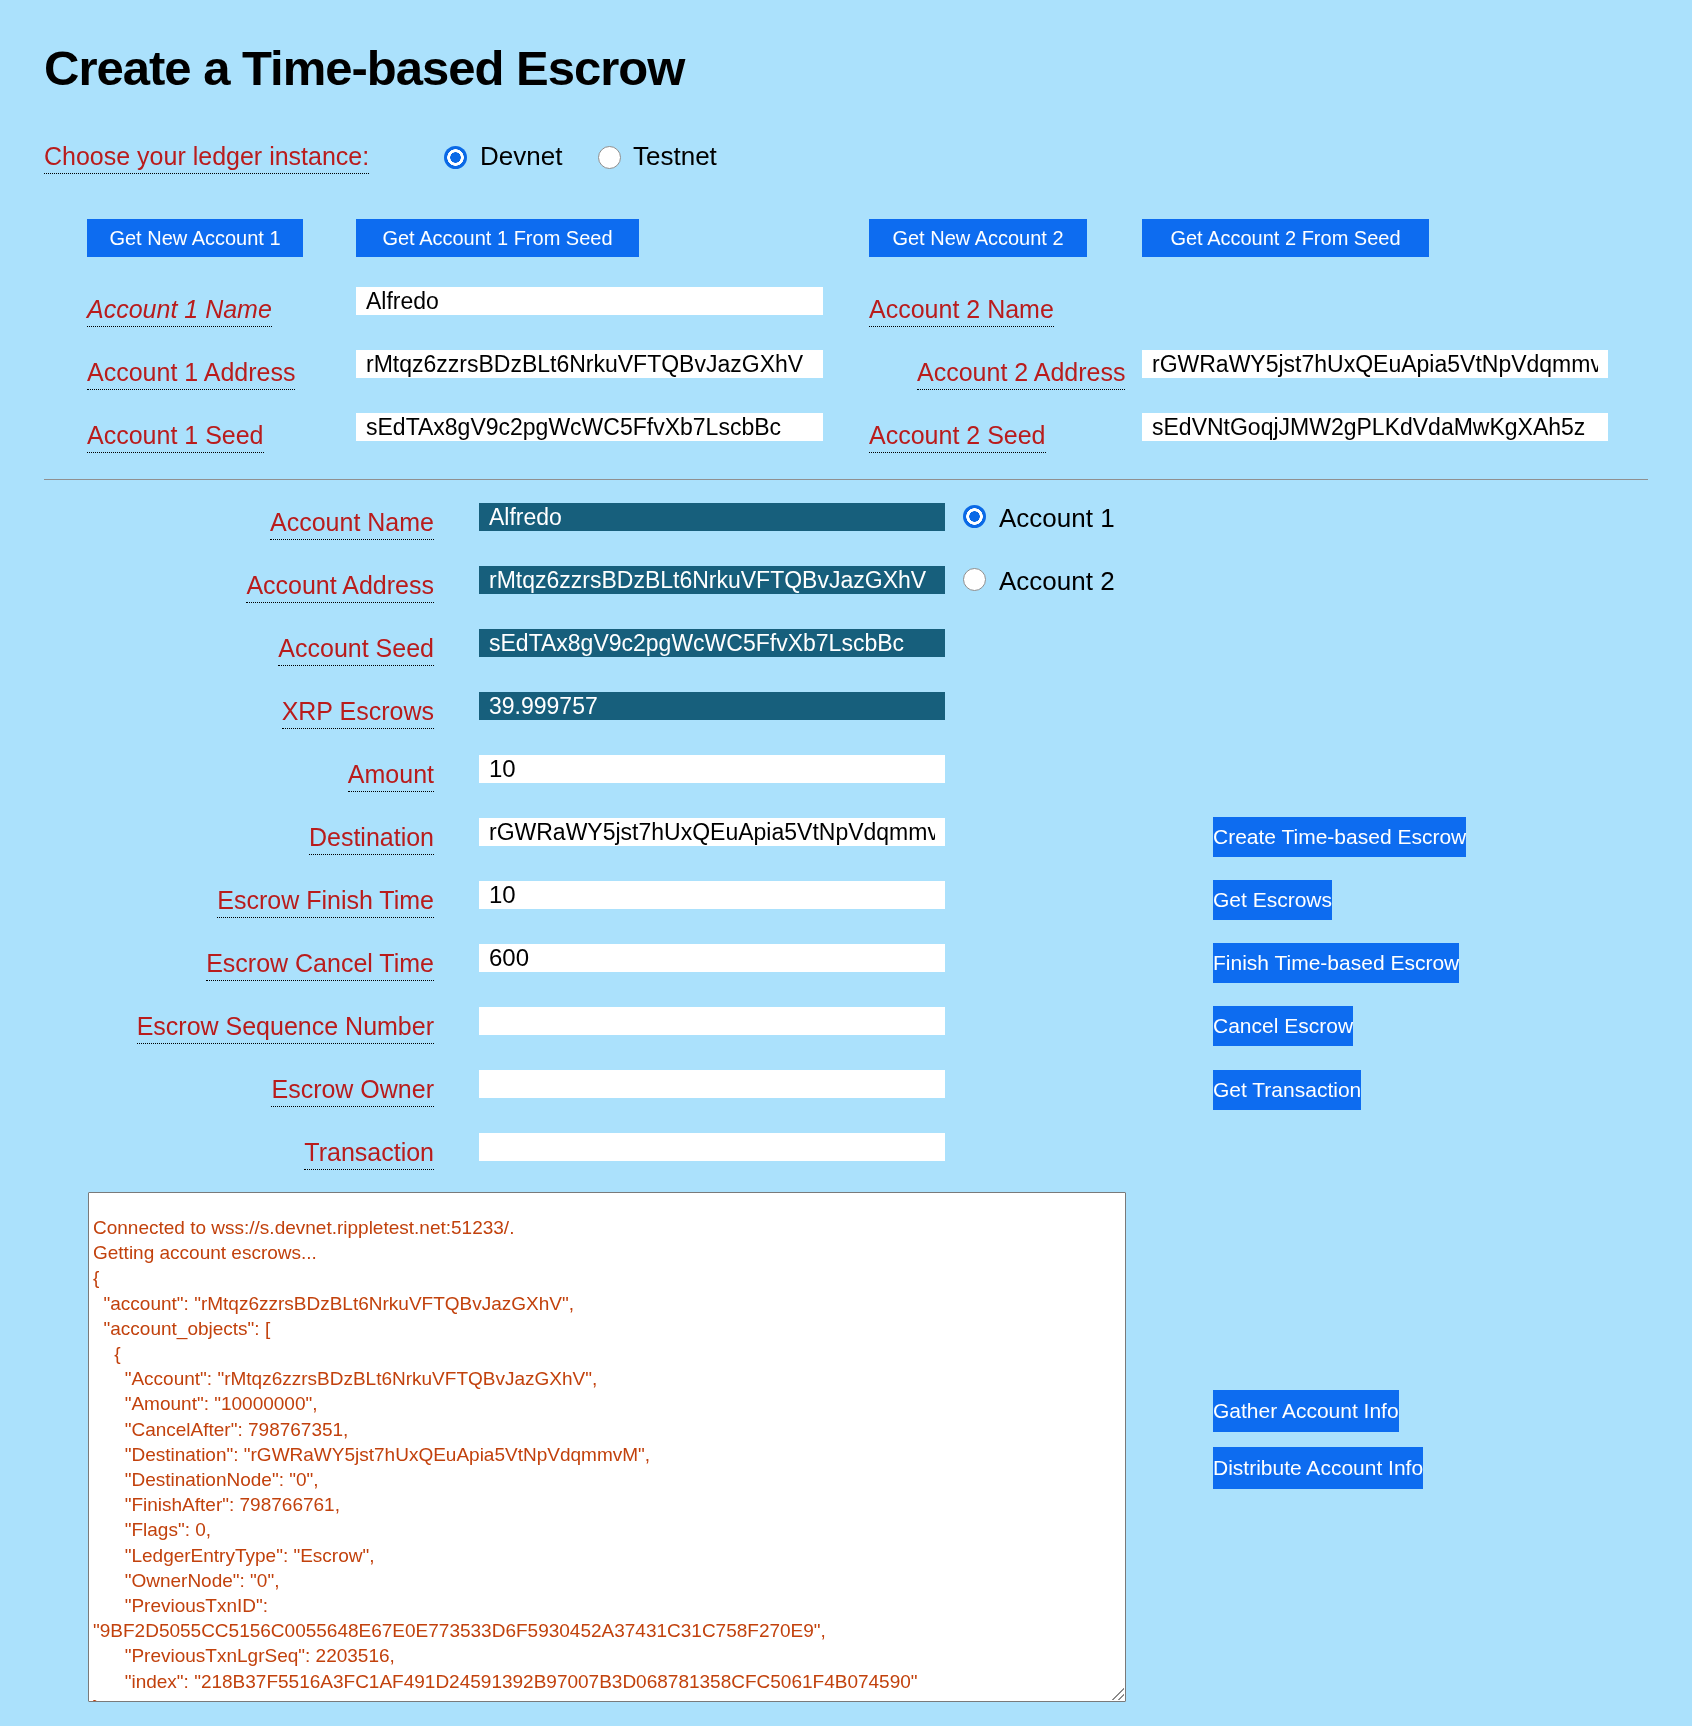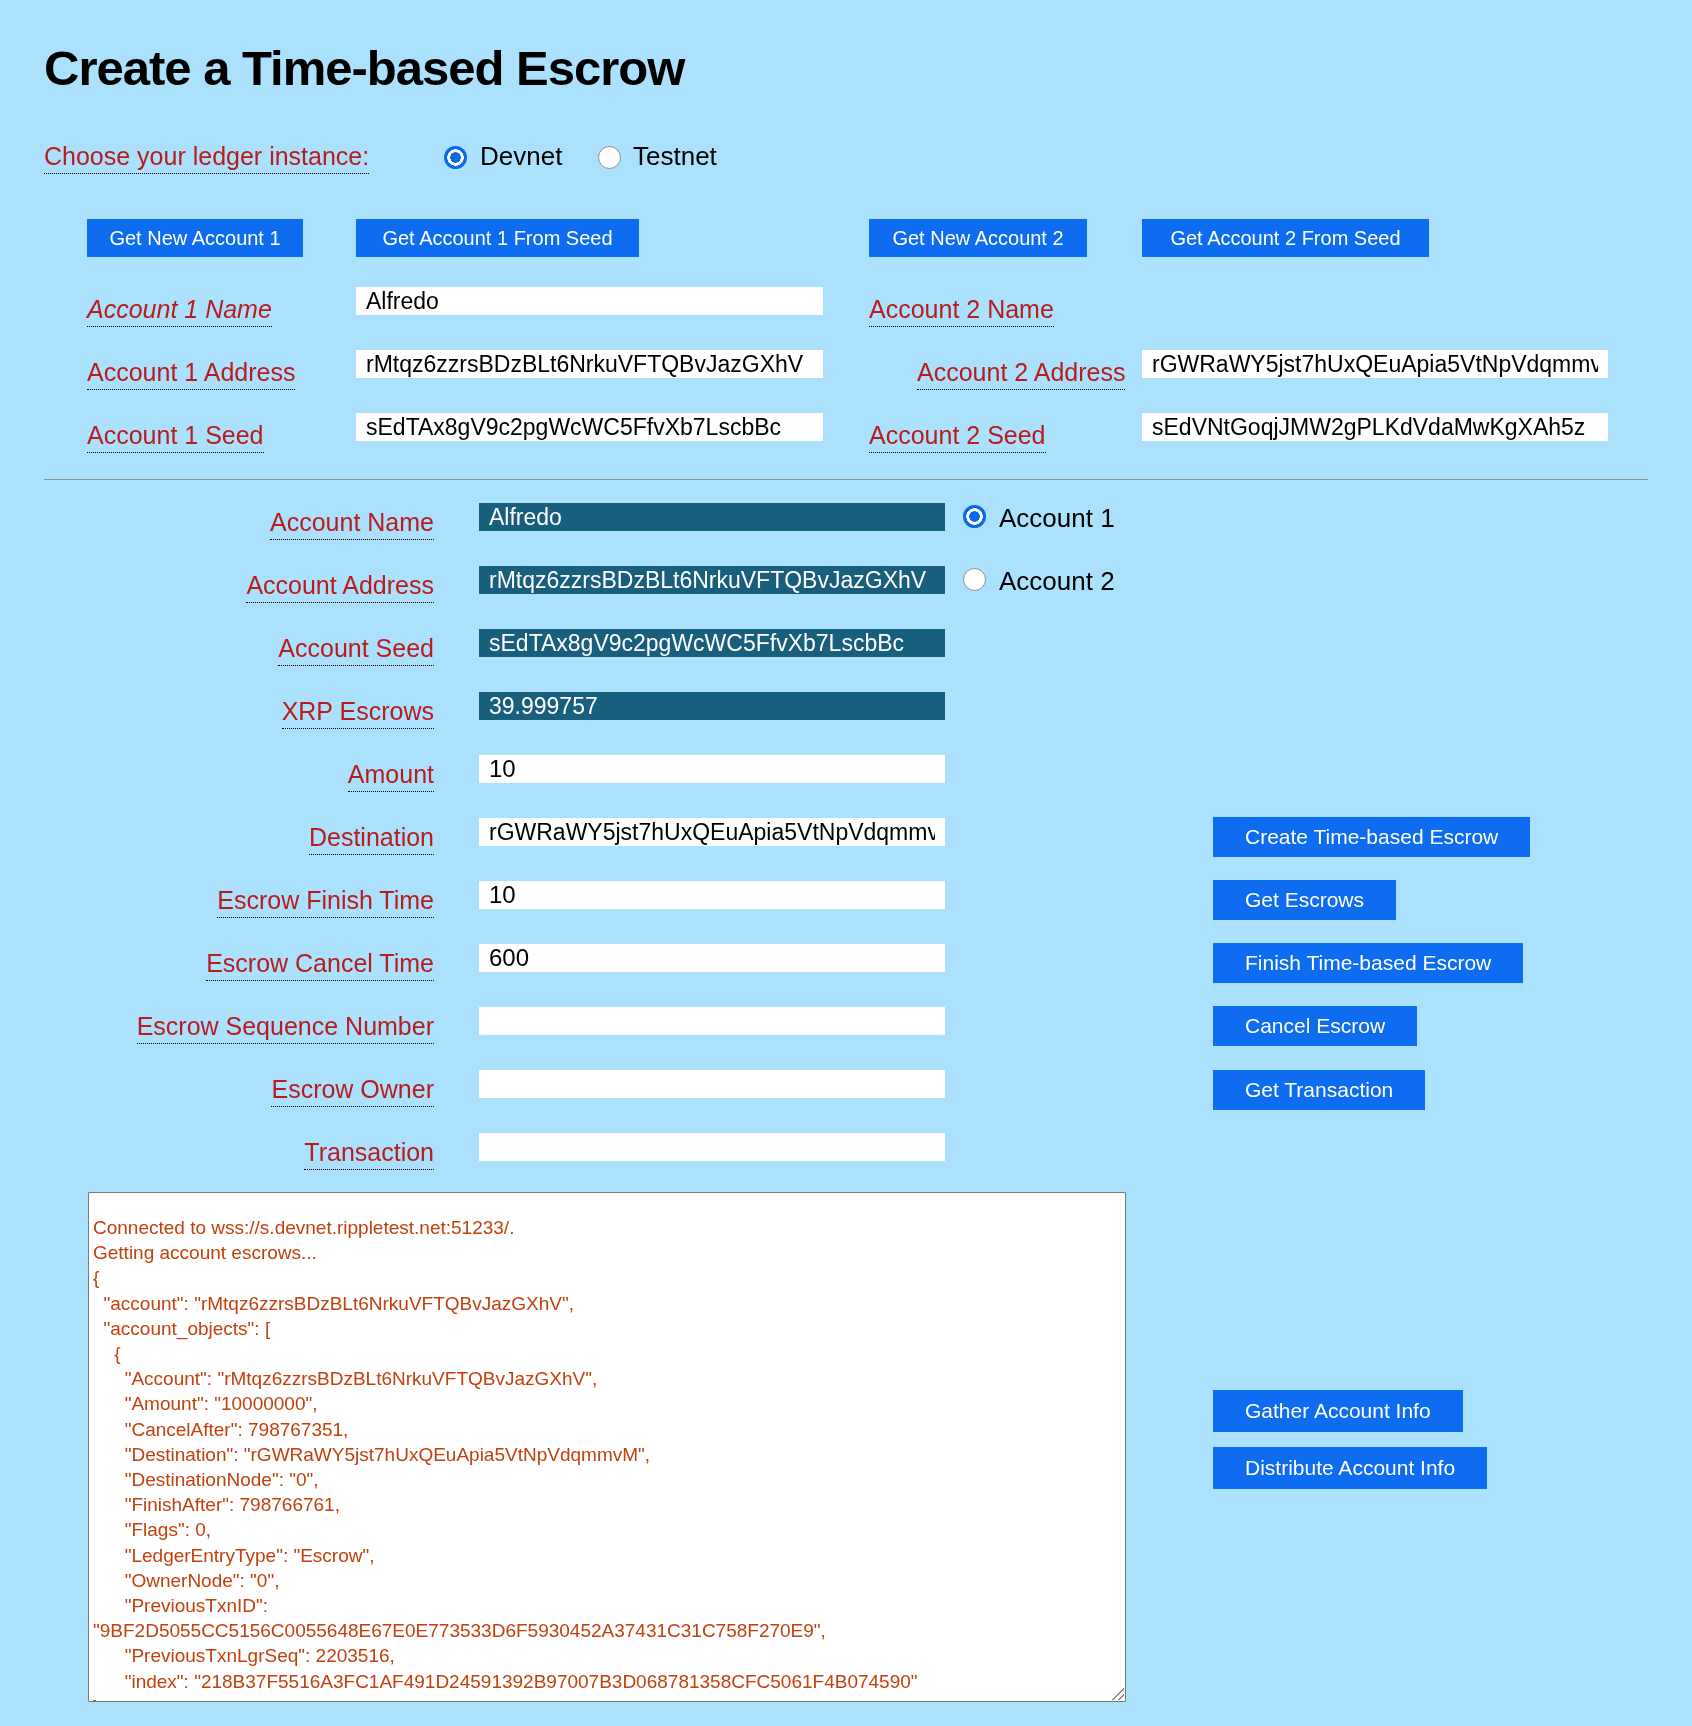--- a/index.html
+++ b/index.html
@@ -23,21 +23,21 @@
     font-size:25px; color:#b91c1c; white-space:nowrap;
   }
   .lbl .u {
     border-bottom:1px dotted #000; padding-bottom:3px;
   }
   .right-lbl { text-align:right; width:390px; left:44px; }
 
   .btn {
     position:absolute;
     display:inline-flex; align-items:center; justify-content:center;
-    height:40px; padding:0 32px;
+    height:40px; padding:0 0;
     background:#0d6cf0; color:#fff;
     font-size:20px; font-family:"Liberation Sans","DejaVu Sans",sans-serif;
     border:none; cursor:pointer; white-space:nowrap;
   }
   .btn.action { font-size:21px; }
 
   .field {
     position:absolute; width:467px; height:28px;
     border:none; background:#fff; color:#000;
     font-size:23px; padding:0 10px;

